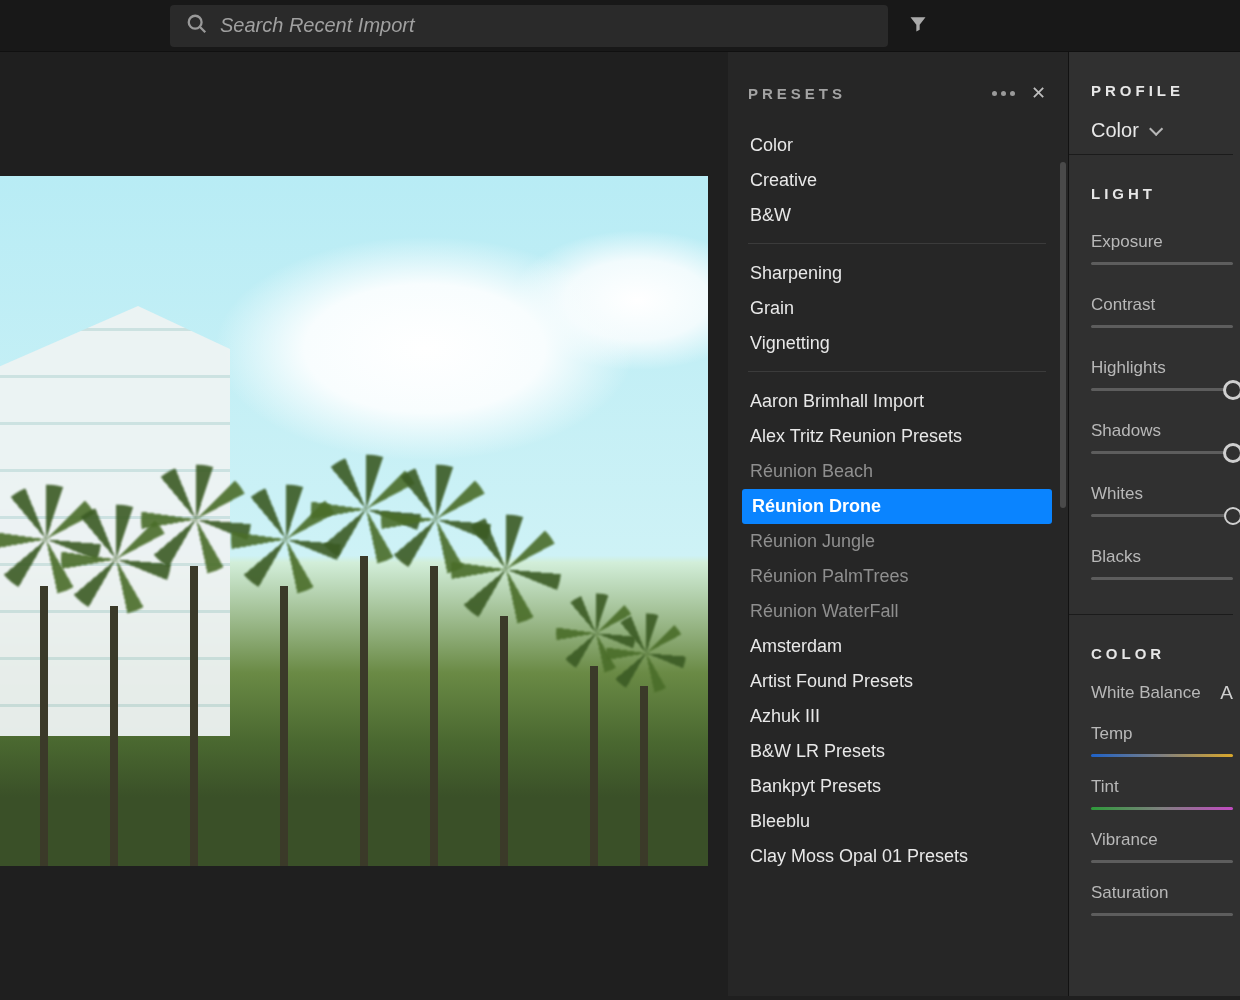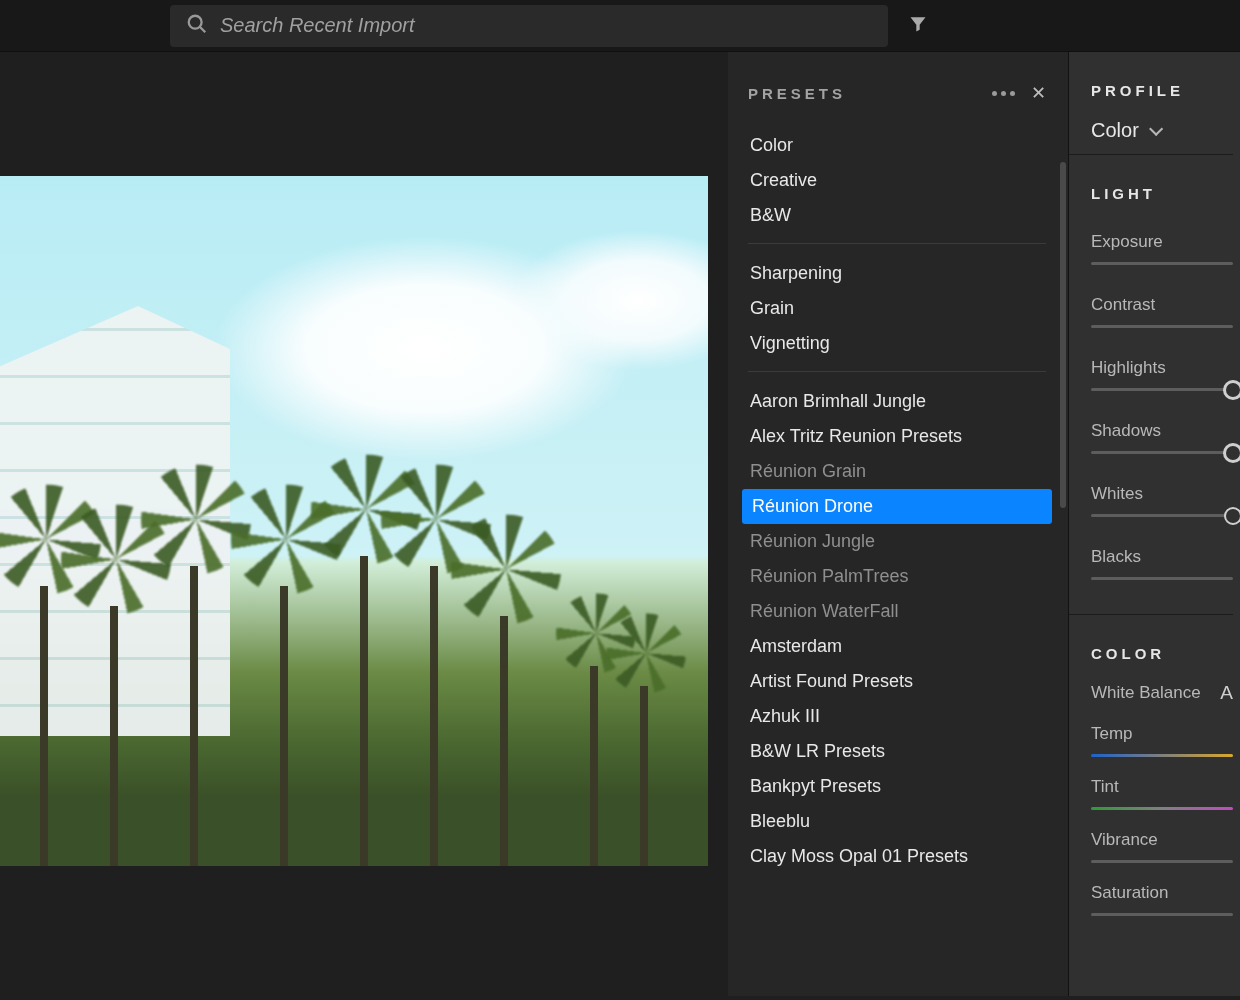--- a/index.html
+++ b/index.html
@@ -142,20 +142,21 @@
     border-radius: 3px;
   }
   .preset-item.dim { color: #8f8f8f; }
   .preset-item.selected {
     background: #0a84ff;
     color: #fff;
     margin-left: -6px;
     padding-left: 10px;
     margin-right: -6px;
     padding-right: 10px;
+    font-weight: bold;
   }
   .preset-divider {
     border: none;
     border-top: 1px solid #3b3b3b;
     margin: 10px 0 12px 0;
   }
   .scroll-track {
     position: absolute;
     right: 2px;
     top: 110px;
@@ -309,23 +310,23 @@
     </div>
     <div class="preset-list" id="preset-list">
         <div class="preset-item">Color</div>
         <div class="preset-item">Creative</div>
         <div class="preset-item">B&amp;W</div>
         <hr class="preset-divider">
         <div class="preset-item">Sharpening</div>
         <div class="preset-item">Grain</div>
         <div class="preset-item">Vignetting</div>
         <hr class="preset-divider">
-        <div class="preset-item">Aaron Brimhall Jungle</div>
+        <div class="preset-item">Aaron Brimhall Import</div>
         <div class="preset-item">Alex Tritz Reunion Presets</div>
-        <div class="preset-item dim">Réunion Grain</div>
+        <div class="preset-item dim">Réunion Beach</div>
         <div class="preset-item selected">Réunion Drone</div>
         <div class="preset-item dim">Réunion Jungle</div>
         <div class="preset-item dim">Réunion PalmTrees</div>
         <div class="preset-item dim">Réunion WaterFall</div>
         <div class="preset-item">Amsterdam</div>
         <div class="preset-item">Artist Found Presets</div>
         <div class="preset-item">Azhuk III</div>
         <div class="preset-item">B&amp;W LR Presets</div>
         <div class="preset-item">Bankpyt Presets</div>
         <div class="preset-item">Bleeblu</div>

